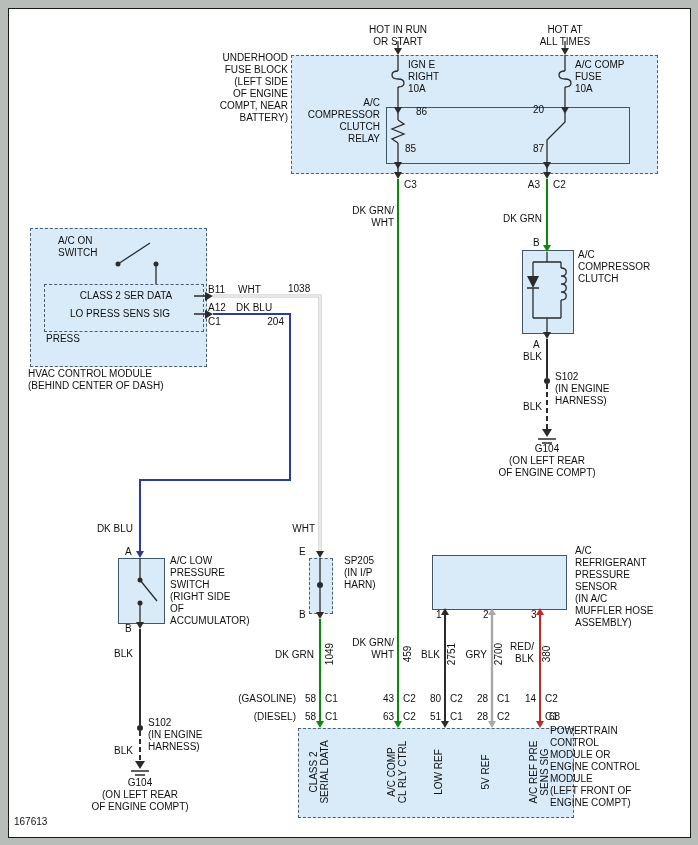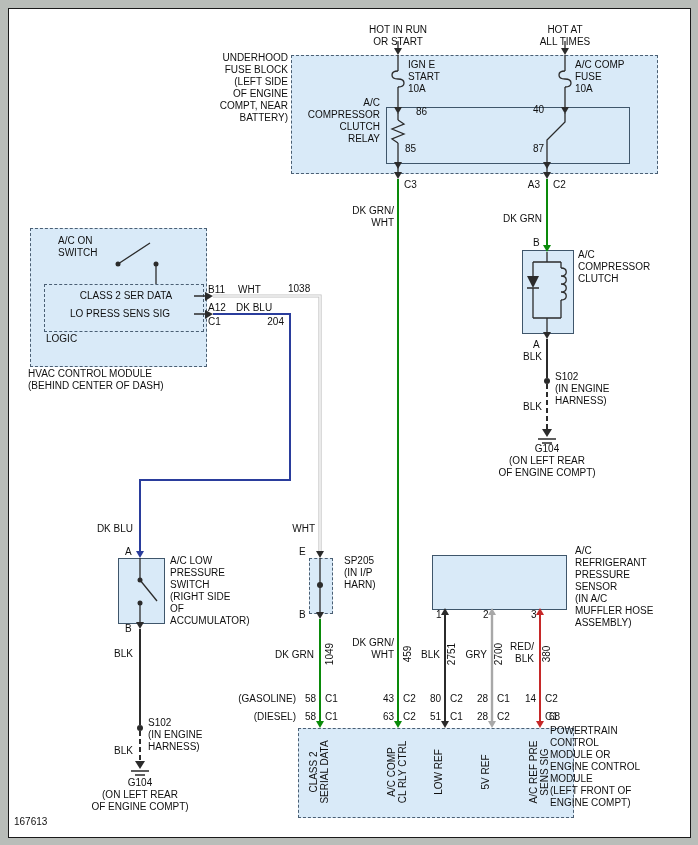--- a/index.html
+++ b/index.html
@@ -150,32 +150,32 @@
 OR START</div>
 <div class="lbl tc" style="left:515px;top:24px;width:100px">HOT AT
 ALL TIMES</div>
 <div class="lbl tr" style="left:208px;top:52px;width:80px">UNDERHOOD
 FUSE BLOCK
 (LEFT SIDE
 OF ENGINE
 COMPT, NEAR
 BATTERY)</div>
 <div class="lbl" style="left:408px;top:59px;width:60px">IGN E
-START
+RIGHT
 10A</div>
 <div class="lbl" style="left:575px;top:59px;width:60px">A/C COMP
 FUSE
 10A</div>
 <div class="lbl tr" style="left:300px;top:97px;width:80px">A/C
 COMPRESSOR
 CLUTCH
 RELAY</div>
 <div class="lbl" style="left:416px;top:106px;width:20px">86</div>
 <div class="lbl" style="left:405px;top:143px;width:20px">85</div>
-<div class="lbl tr" style="left:524px;top:104px;width:20px">40</div>
+<div class="lbl tr" style="left:524px;top:104px;width:20px">20</div>
 <div class="lbl tr" style="left:524px;top:143px;width:20px">87</div>
 <div class="lbl" style="left:404px;top:179px">C3</div>
 <div class="lbl tr" style="left:522px;top:179px;width:18px">A3</div>
 <div class="lbl" style="left:553px;top:179px">C2</div>
 <div class="lbl tr" style="left:334px;top:205px;width:60px">DK GRN/
 WHT</div>
 <div class="lbl tr" style="left:494px;top:213px;width:48px">DK GRN</div>
 <div class="lbl" style="left:533px;top:237px">B</div>
 <div class="lbl" style="left:578px;top:249px;width:90px">A/C
 COMPRESSOR
@@ -186,21 +186,21 @@
 <div class="lbl" style="left:555px;top:383px;width:70px">(IN ENGINE
 HARNESS)</div>
 <div class="lbl tr" style="left:514px;top:401px;width:28px">BLK</div>
 <div class="lbl tc" style="left:517px;top:443px;width:60px">G104</div>
 <div class="lbl tc" style="left:487px;top:455px;width:120px">(ON LEFT REAR
 OF ENGINE COMPT)</div>
 <div class="lbl" style="left:58px;top:235px;width:52px">A/C ON
 SWITCH</div>
 <div class="lbl tc" style="left:56px;top:290px;width:140px">CLASS 2 SER DATA</div>
 <div class="lbl tc" style="left:50px;top:308px;width:140px">LO PRESS SENS SIG</div>
-<div class="lbl" style="left:46px;top:333px">LOGIC</div>
+<div class="lbl" style="left:46px;top:333px">PRESS</div>
 <div class="lbl" style="left:208px;top:284px">B11</div>
 <div class="lbl" style="left:238px;top:284px">WHT</div>
 <div class="lbl" style="left:288px;top:283px">1038</div>
 <div class="lbl" style="left:208px;top:302px">A12</div>
 <div class="lbl" style="left:236px;top:302px">DK BLU</div>
 <div class="lbl" style="left:208px;top:316px">C1</div>
 <div class="lbl tr" style="left:262px;top:316px;width:22px">204</div>
 <div class="lbl" style="left:28px;top:368px;width:160px">HVAC CONTROL MODULE
 (BEHIND CENTER OF DASH)</div>
 <div class="lbl tr" style="left:84px;top:523px;width:49px">DK BLU</div>

